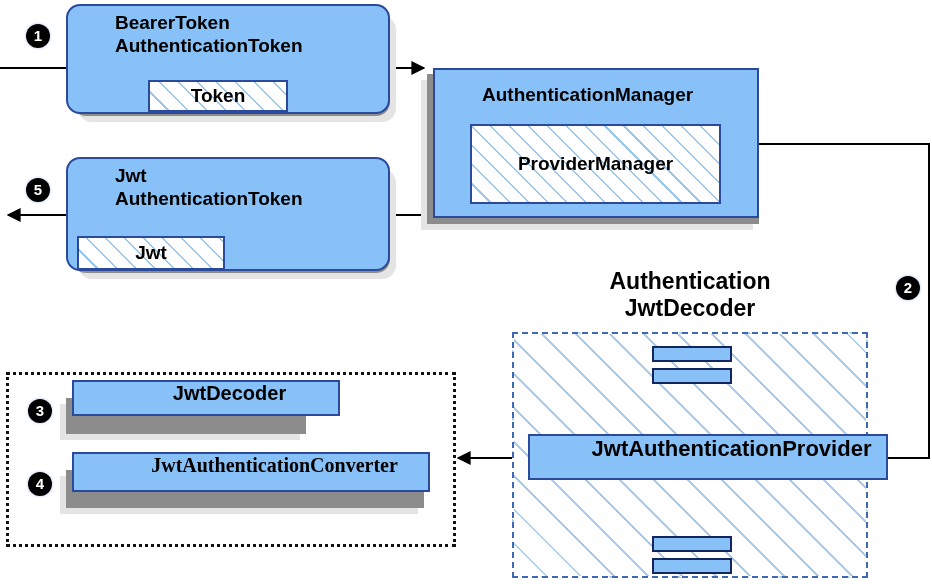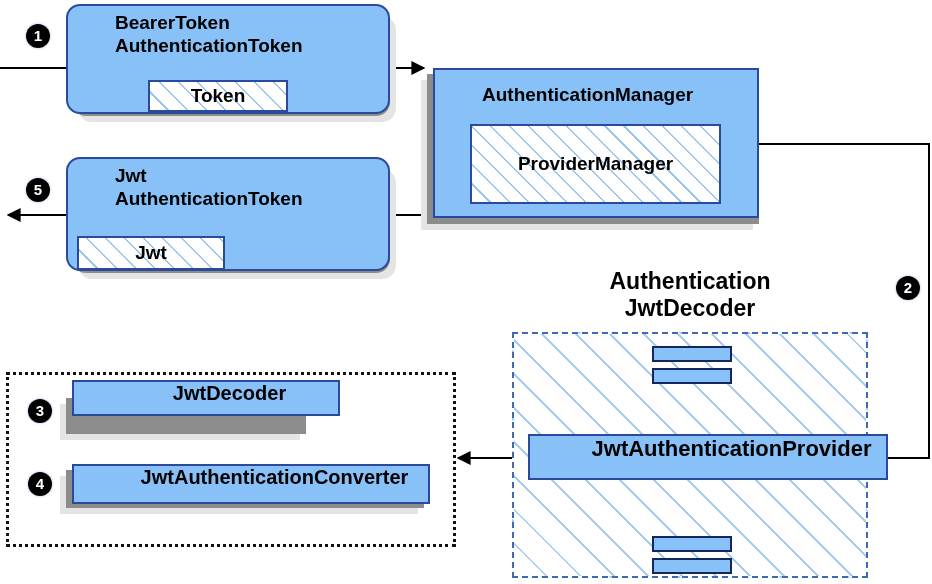--- a/index.html
+++ b/index.html
@@ -223,18 +223,18 @@
 
   <div class="shadow-light" style="left:60px; top:404px; width:240px; height:36px;"></div>
   <div class="shadow-dark" style="left:66px; top:398px; width:240px; height:36px;"></div>
   <div class="node" style="left:72px; top:380px; width:268px; height:36px; font-size:20px;">
     <span>JwtDecoder</span>
   </div>
   <div class="bullet" style="left:28px; top:399px;">3</div>
 
   <div class="shadow-light" style="left:60px; top:476px; width:358px; height:38px;"></div>
   <div class="shadow-dark" style="left:66px; top:470px; width:358px; height:38px;"></div>
-  <div class="node" style="left:72px; top:464px; width:358px; height:40px; font-size:20px;">
+  <div class="node" style="left:72px; top:452px; width:358px; height:40px; font-size:20px;font-family:Liberation Serif, serif;">
     <span>JwtAuthenticationConverter</span>
   </div>
   <div class="bullet" style="left:28px; top:472px;">4</div>
 
 </div>
 
 </body></html>

